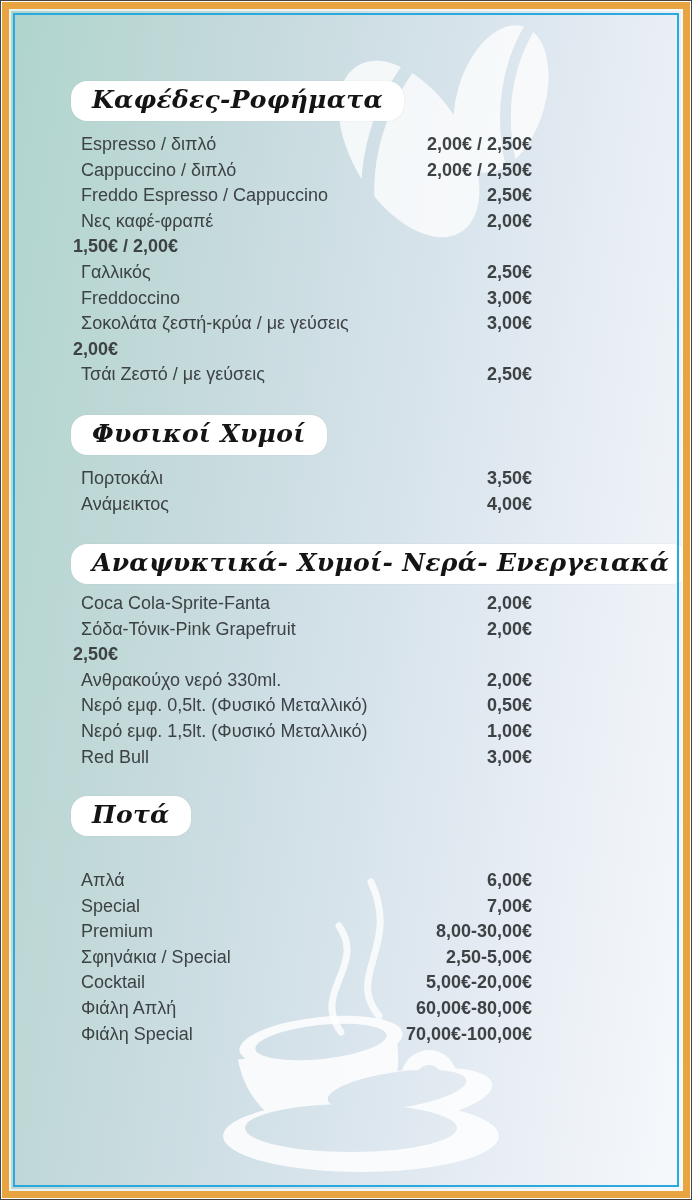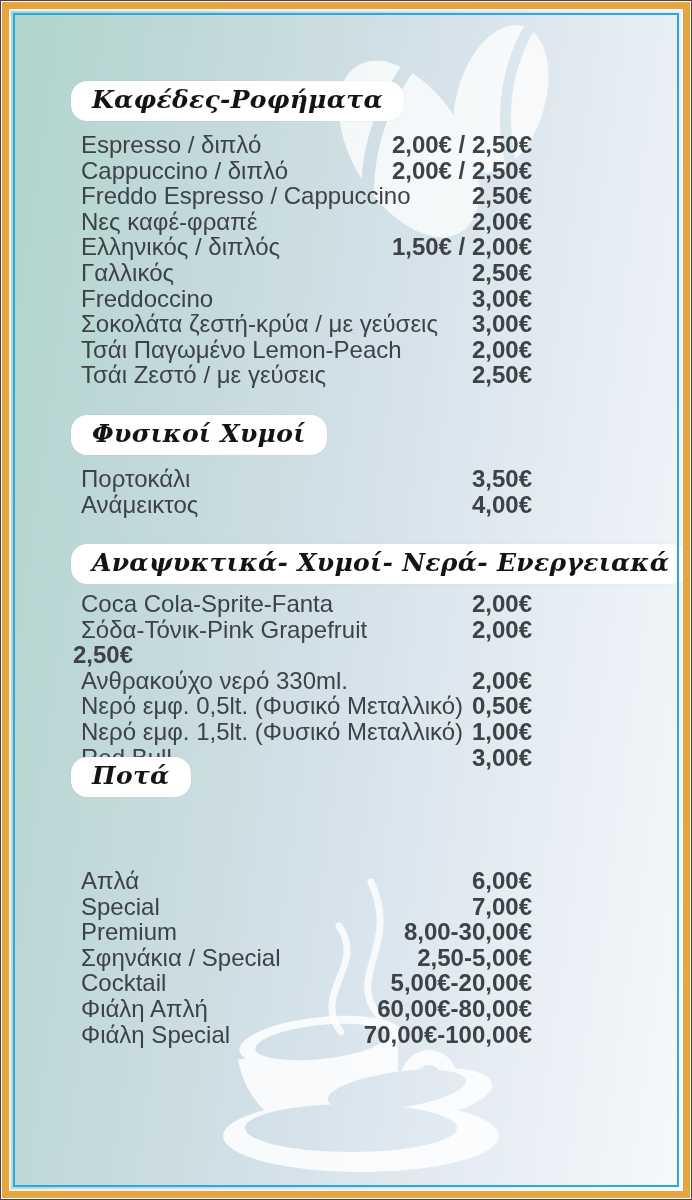--- a/index.html
+++ b/index.html
@@ -18,21 +18,21 @@
   }
   .deco{position:absolute;}
   .pill{
     position:absolute;left:62px;height:40px;line-height:38px;
     background:#ffffff;border-radius:16px;padding:0 21px;
     font-family:"DejaVu Serif",serif;font-style:italic;font-weight:700;
     font-size:25px;color:#141414;letter-spacing:0.3px;white-space:nowrap;
     box-shadow:0 0 1px rgba(120,140,140,.35);
   }
   .list{position:absolute;left:64px;width:459px;}
-  .row{display:flex;justify-content:space-between;line-height:25.6px;font-size:24px;color:#3d4245;}
+  .row{display:flex;justify-content:space-between;line-height:25.6px;font-size:18px;color:#3d4245;}
   .nm{padding-left:8px;white-space:nowrap;}
   .pr{white-space:nowrap;font-weight:bold;}
 </style>
 </head>
 <body>
 
 <div class="frame">
   <div class="inner">
 
     <svg class="deco" style="left:312px;top:8px" width="240" height="240" viewBox="0 0 240 240">
@@ -89,37 +89,35 @@
         </div>
       <div class="row">
           <span class="nm">Freddo Espresso / Cappuccino</span>
           <span class="pr">2,50€</span>
         </div>
       <div class="row">
           <span class="nm">Νες καφέ-φραπέ</span>
           <span class="pr">2,00€</span>
         </div>
       <div class="row">
-          <span class="nm">Ελληνικός / διπλός</span>
           <span class="pr">1,50€ / 2,00€</span>
         </div>
       <div class="row">
           <span class="nm">Γαλλικός</span>
           <span class="pr">2,50€</span>
         </div>
       <div class="row">
           <span class="nm">Freddoccino</span>
           <span class="pr">3,00€</span>
         </div>
       <div class="row">
           <span class="nm">Σοκολάτα ζεστή-κρύα / με γεύσεις</span>
           <span class="pr">3,00€</span>
         </div>
       <div class="row">
-          <span class="nm">Τσάι Παγωμένο Lemon-Peach</span>
           <span class="pr">2,00€</span>
         </div>
       <div class="row">
           <span class="nm">Τσάι Ζεστό / με γεύσεις</span>
           <span class="pr">2,50€</span>
         </div>
     </div>
 
     <div class="pill" style="top:406px">
       <span>Φυσικοί Χυμοί</span>
@@ -161,21 +159,21 @@
       <div class="row">
           <span class="nm">Νερό εμφ. 1,5lt. (Φυσικό Μεταλλικό)</span>
           <span class="pr">1,00€</span>
         </div>
       <div class="row">
           <span class="nm">Red Bull</span>
           <span class="pr">3,00€</span>
         </div>
     </div>
 
-    <div class="pill" style="top:748px">
+    <div class="pill" style="top:787px">
       <span>Ποτά</span>
     </div>
     <div class="list" style="top:859px">
       <div class="row">
           <span class="nm">Απλά</span>
           <span class="pr">6,00€</span>
         </div>
       <div class="row">
           <span class="nm">Special</span>
           <span class="pr">7,00€</span>

